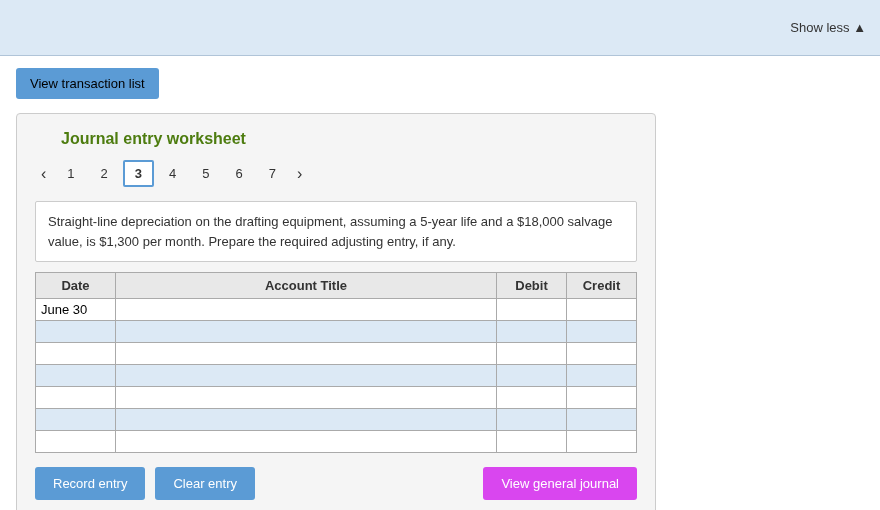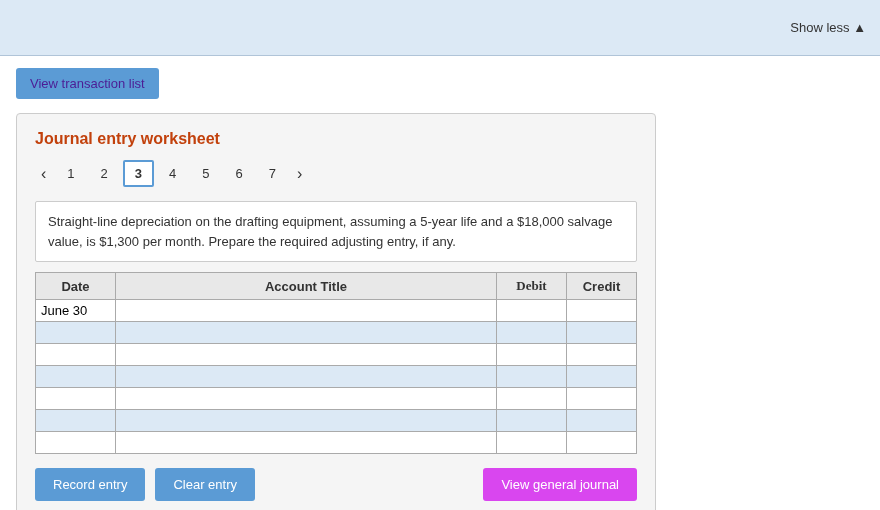--- a/index.html
+++ b/index.html
@@ -19,40 +19,41 @@
       color: #333;
       text-decoration: none;
       font-size: 13px;
       cursor: pointer;
     }
     .main-content {
       padding: 12px 16px;
     }
     .view-transaction-btn {
       background: #5b9bd5;
-      color: #4c1d95;
+      color: #000000;
       border: none;
       padding: 8px 14px;
       font-size: 13px;
       cursor: pointer;
       border-radius: 3px;
       margin-bottom: 14px;
     }
     .worksheet-card {
       border: 1px solid #ccc;
       border-radius: 4px;
       padding: 16px 18px 18px 18px;
       background: #f5f5f5;
       max-width: 640px;
     }
     .worksheet-title {
       font-size: 16px;
       font-weight: bold;
       margin-bottom: 12px;
-      color: #c2410c;
+      color: #4d7c0f;
+      margin-left: 26px;
     }
     .pagination {
       display: flex;
       align-items: center;
       gap: 4px;
       margin-bottom: 14px;
     }
     .page-arrow {
       background: none;
       border: none;
@@ -98,21 +99,21 @@
     }
     .journal-table thead tr th {
       background: #e8e8e8;
       border: 1px solid #aaa;
       padding: 5px 8px;
       font-weight: bold;
       font-size: 13px;
     }
     .journal-table thead tr th:first-child { width: 80px; }
     .journal-table thead tr th:nth-child(2) { width: auto; }
-    .journal-table thead tr th:nth-child(3) { width: 70px; font-family: Liberation Serif, serif; }
+    .journal-table thead tr th:nth-child(3) { width: 70px; }
     .journal-table thead tr th:nth-child(4) { width: 70px; }
     .journal-table tbody tr td {
       border: 1px solid #aaa;
       padding: 0;
       height: 22px;
     }
     .journal-table tbody tr td input {
       width: 100%;
       height: 100%;
       border: none;

